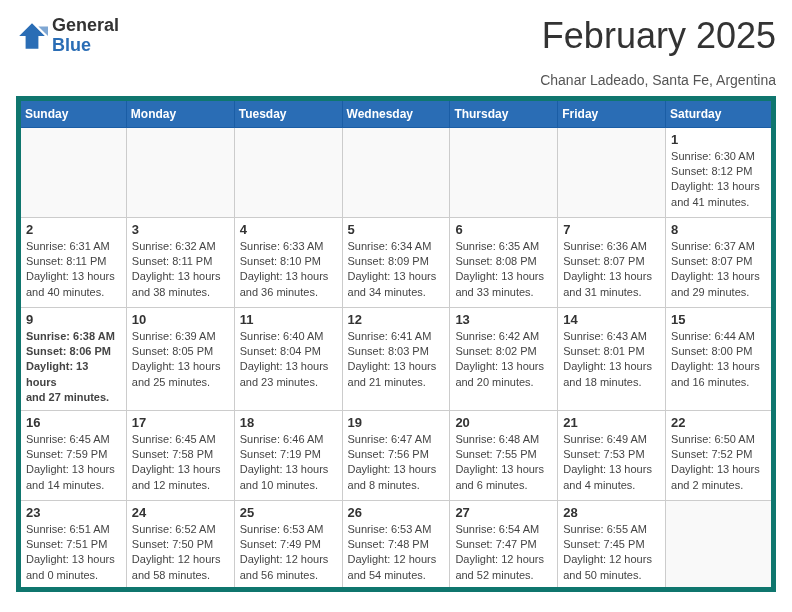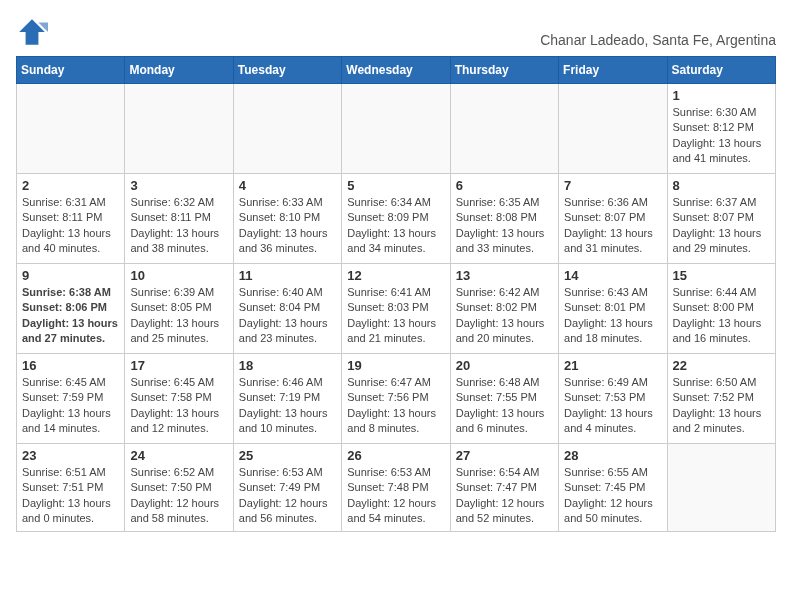--- a/index.html
+++ b/index.html
@@ -42,21 +42,21 @@
       line-height: 1.1;
     }
     .location {
       font-size: 14px;
       color: #555;
       margin-top: 16px;
     }
     .calendar {
       width: 100%;
       border-collapse: collapse;
-      border: 1px solid #0f766e;
+      border: 5px solid #0f766e;
     }
     .calendar th {
       background: #2a6db5;
       color: #fff;
       font-size: 12px;
       font-weight: bold;
       padding: 6px 4px;
       border: 1px solid #1a5da5;
       text-align: left;
     }
@@ -89,22 +89,27 @@
   </style>
 </head>
 <body>
 
 <div class="header-area">
   <div class="logo">
     <svg class="logo-icon" viewBox="0 0 40 40">
       <polygon points="20,4 36,20 28,20 28,36 12,36 12,20 4,20" fill="#2a6db5"></polygon>
       <polygon points="28,8 40,8 40,20" fill="#2a6db5" opacity="0.6"></polygon>
     </svg>
+    <div class="logo-text">
+      <div><span class="logo-general">General</span></div>
+      <div><span class="logo-blue">Blue</span></div>
+    </div>
   </div>
   <div class="title-area">
+    <div class="month-title">February 2025</div>
     <div class="location">Chanar Ladeado, Santa Fe, Argentina</div>
   </div>
 </div>
 
 <table class="calendar">
   <thead>
     <tr>
     <th>Sunday</th>
         <th>Monday</th>
         <th>Tuesday</th>

